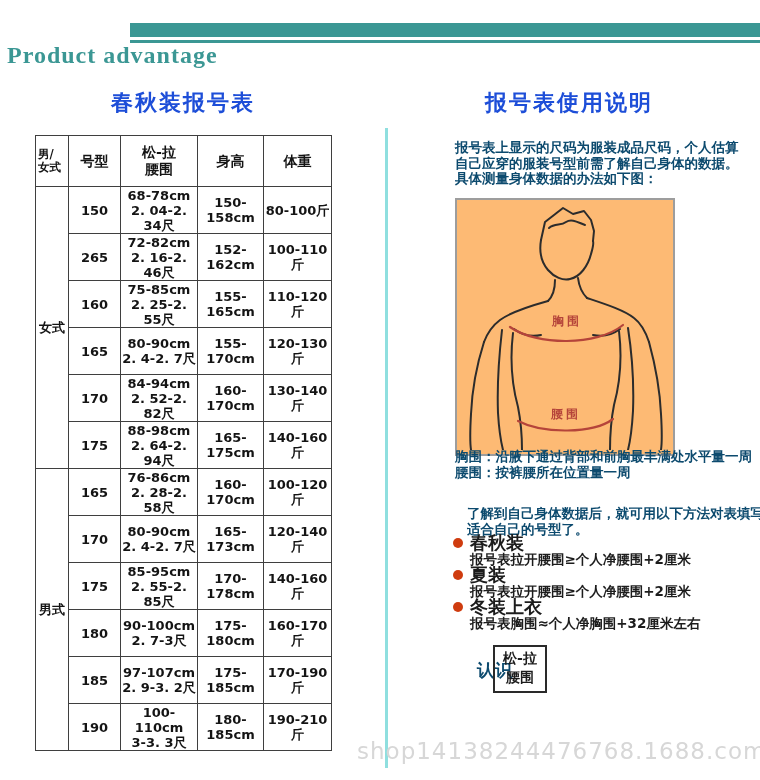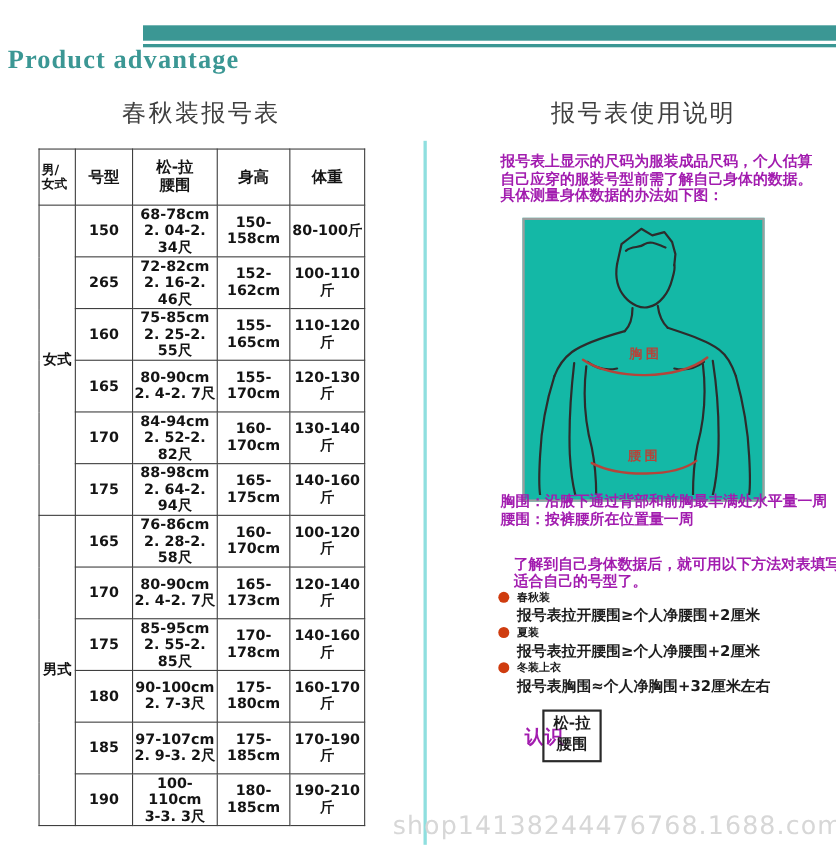--- a/index.html
+++ b/index.html
@@ -9,47 +9,47 @@
   .prewrap{white-space:pre-line;}
 
   
   .title-cn{left:14px;top:12px;font-size:27px;font-weight:bold;color:#3b9794;letter-spacing:2px;}
   .bar-thick{left:130px;top:23px;width:630px;height:14px;background:#3b9794;}
   .bar-thin{left:130px;top:40px;width:630px;height:3px;background:#3b9794;}
   .subtitle-en{left:7px;top:42px;font-size:24px;font-weight:bold;color:#3b9794;
                font-family:"Liberation Serif",serif;letter-spacing:1px;}
 
   
-  .section-title{font-size:22px;font-weight:normal;text-align:center;letter-spacing:2px;color:#404040;}
+  .section-title{font-size:22px;font-weight:bold;text-align:center;letter-spacing:2px;color:#1d4ed8;}
   .left-title{left:35px;top:88px;width:296px;}
-  .right-title{left:440px;top:88px;width:290px;}
+  .right-title{left:424px;top:88px;width:290px;}
 
   
   .divider{left:385px;top:128px;width:3px;height:640px;background:#8fdfdf;}
 
   
   table.size-table{position:absolute;left:35px;top:135px;border-collapse:collapse;table-layout:fixed;width:296px;}
   table.size-table th,table.size-table td{border:1px solid #3f3f3f;text-align:center;vertical-align:middle;
        padding:0;font-weight:bold;color:#141414;}
   table.size-table th{height:50px;font-size:14px;white-space:pre-line;line-height:17px;}
   table.size-table th.first{font-size:11.5px;text-align:left;padding-left:2px;line-height:13px;}
   table.size-table td{height:46px;font-size:13px;line-height:15px;}
   td.waist{white-space:pre-line;font-size:12.5px;}
   td.gender{font-size:14px;}
 
   
-  .rtext{font-size:13.5px;font-weight:bold;line-height:15.5px;color:#a21caf;}
+  .rtext{font-size:13.5px;font-weight:bold;line-height:15.5px;color:#0c4a6e;}
   .intro{left:455px;top:140px;width:305px;}
-  .diagram-box{left:455px;top:198px;width:216px;height:254px;border:2px solid #9d9d9d;background:#14b8a6;margin-left:20px;}
+  .diagram-box{left:455px;top:198px;width:216px;height:254px;border:2px solid #9d9d9d;background:#fdba74;}
   .measure{left:455px;top:448px;width:305px;line-height:16px;}
   .method{left:467px;top:506px;width:305px;}
   .bullets{left:453px;top:535px;width:305px;}
   .bullet-row{display:flex;align-items:center;height:15px;margin-bottom:1px;}
   .dot{display:inline-block;width:10px;height:10px;border-radius:50%;background:#cf3c0f;margin-right:7px;flex:0 0 auto;}
-  .bullet-title{font-size:10px;font-weight:bold;}
+  .bullet-title{font-size:18px;font-weight:bold;}
   .bullet-desc{padding-left:17px;font-size:13.5px;font-weight:bold;height:15px;margin-bottom:1px;}
   .know-label{left:477px;top:663px;font-size:17px;font-weight:bold;letter-spacing:1px;}
   .know-box{left:493px;top:645px;width:50px;height:42px;border:2px solid #2a2a2a;
             font-size:14px;font-weight:bold;text-align:center;line-height:19px;padding-top:2px;white-space:pre-line;}
   .know-desc{left:455px;top:693px;width:302px;text-indent:70px;}
   .watermark{left:357px;top:738px;font-size:23px;color:#d7d7d7;letter-spacing:1px;font-weight:normal;}
 </style>
 </head>
 <body>
 

